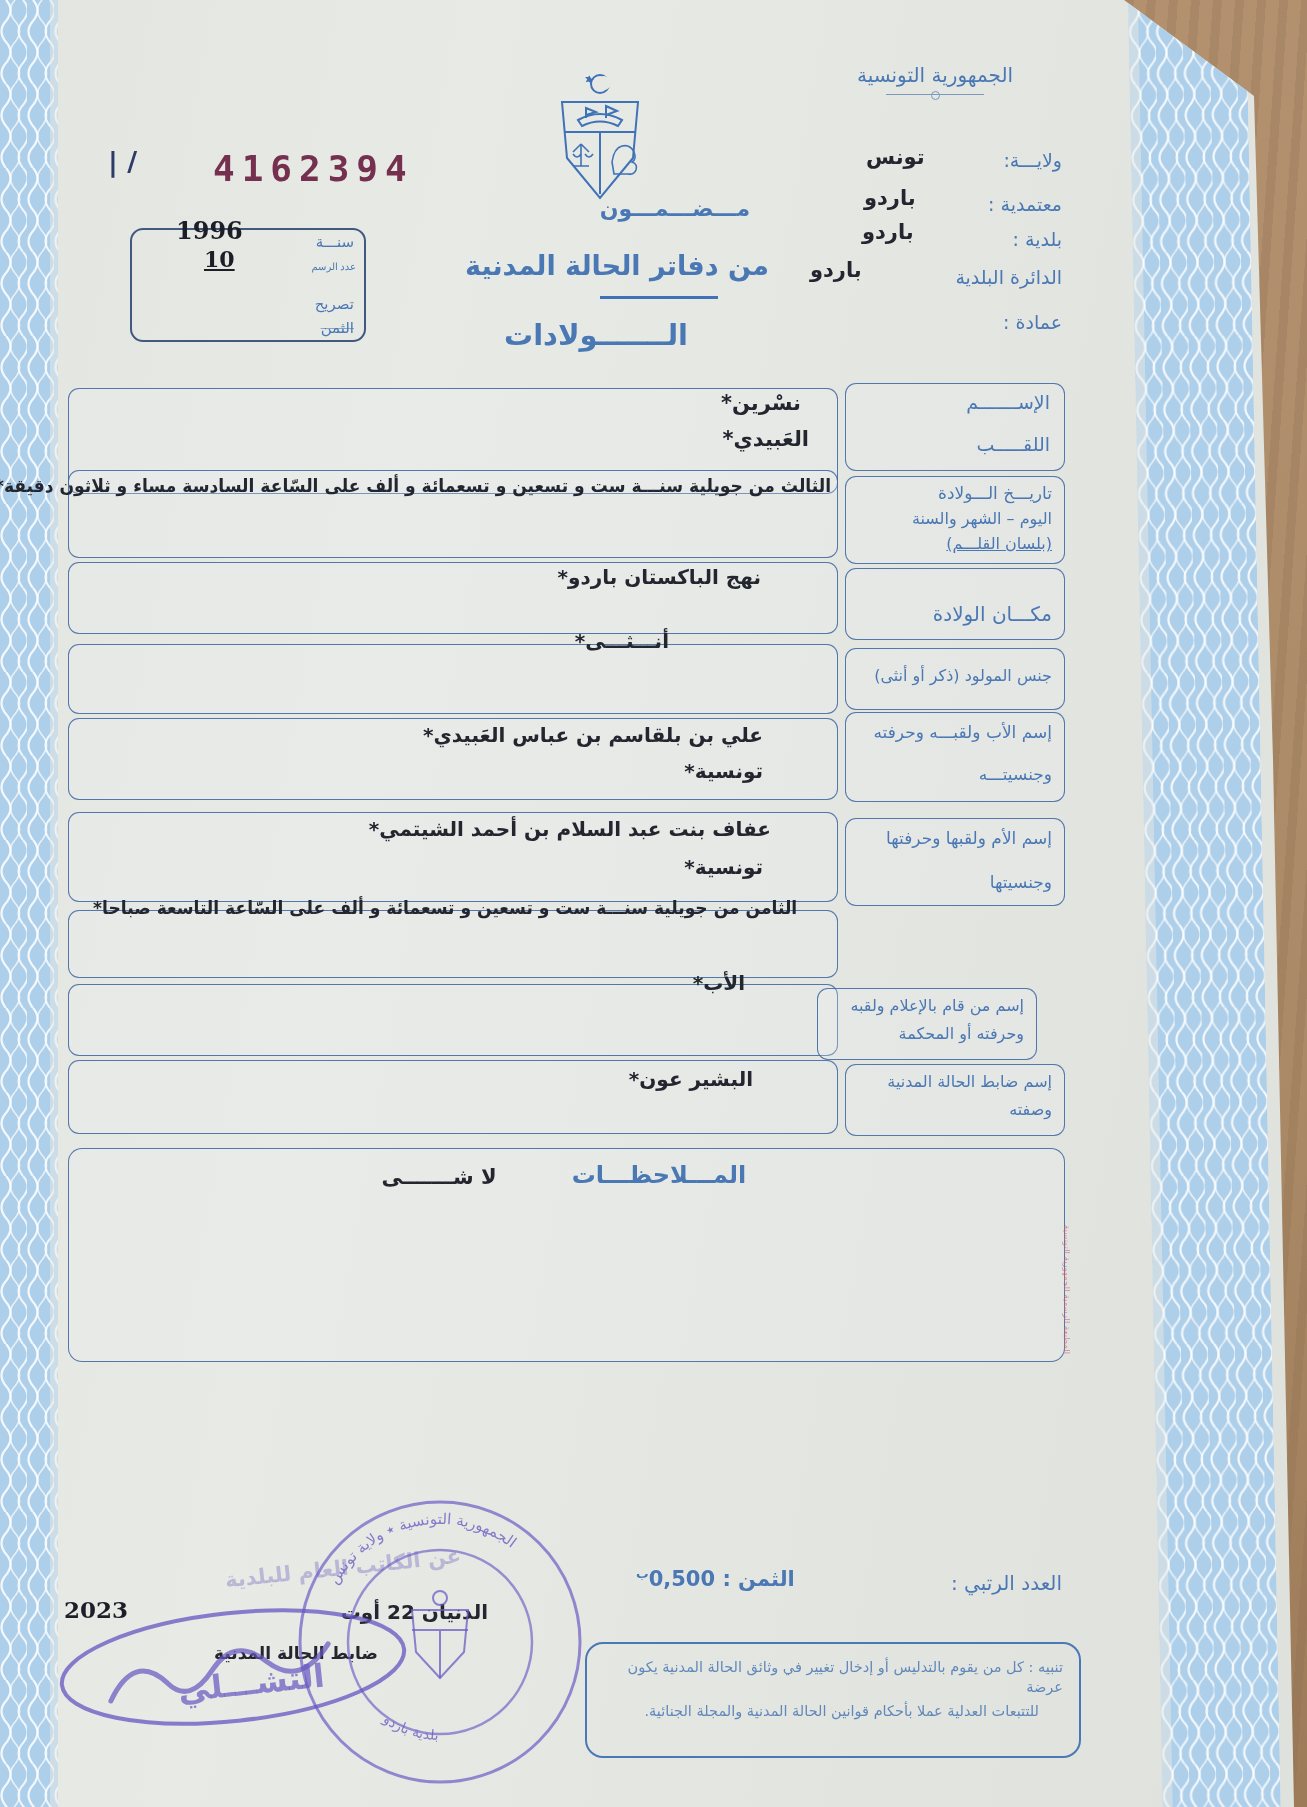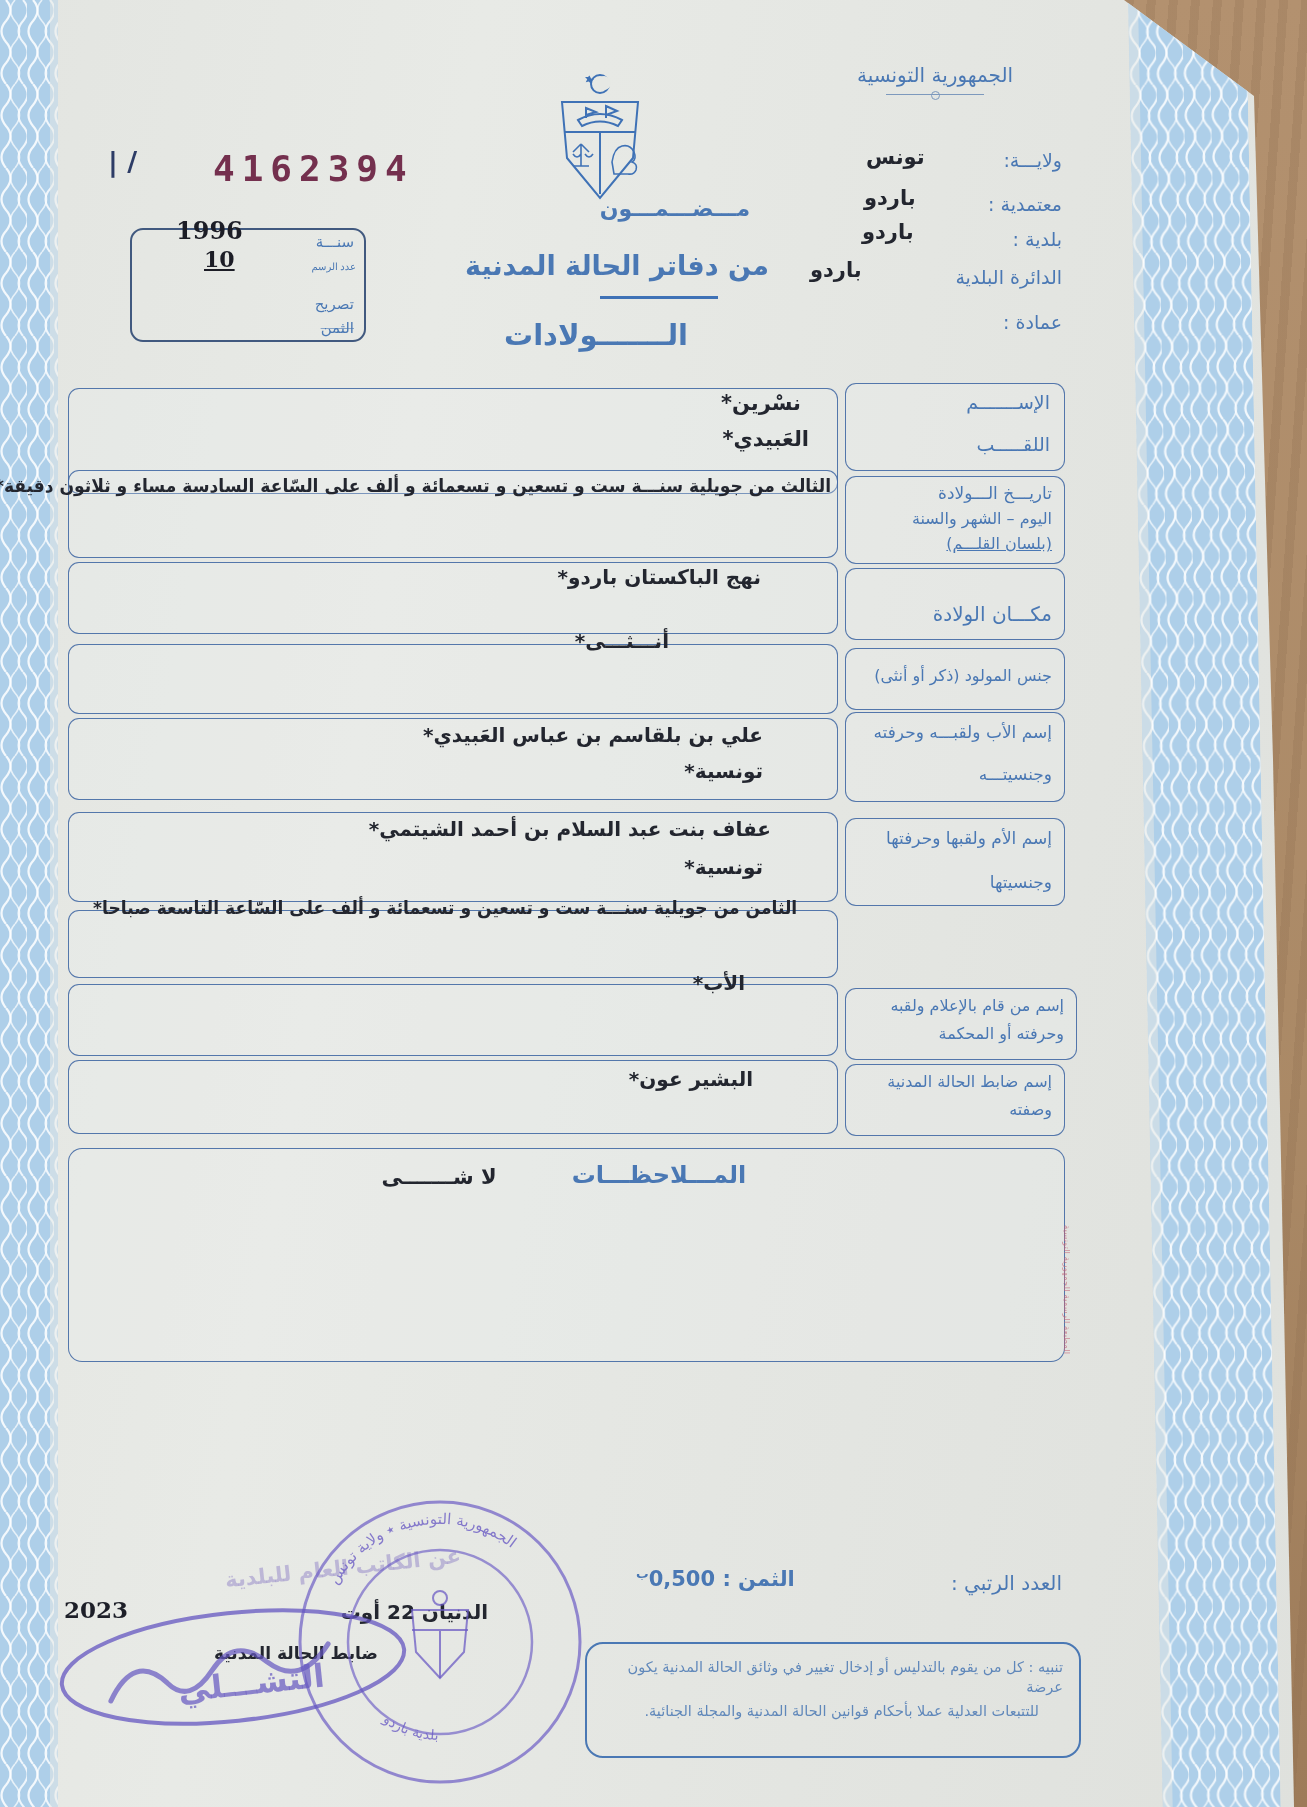--- a/index.html
+++ b/index.html
@@ -159,21 +159,21 @@
       <div class="abs lbl" style="right:12px;top:52px;font-size:17px;">وجنسيتها</div>
     </div>
 
     <div class="vbox" style="left:68px;top:910px;width:768px;height:66px;">
       <div class="abs typed nowrap fit" style="right:40px;top:-14px;font-size:18px;transform:scaleX(0.95);">الثامن من جويلية سنـــة ست و تسعين و تسعمائة و ألف على السّاعة التاسعة صباحا*</div>
     </div>
 
     <div class="vbox" style="left:68px;top:984px;width:768px;height:70px;">
       <div class="abs typed" style="right:92px;top:-14px;font-size:20px;">الأب*</div>
     </div>
-    <div class="lbox" style="left:845px;top:988px;width:218px;height:70px;padding-left:12px;">
+    <div class="lbox" style="left:817px;top:988px;width:218px;height:70px;">
       <div class="abs lbl" style="right:12px;top:6px;font-size:16px;">إسم من قام بالإعلام ولقبه</div>
       <div class="abs lbl" style="right:12px;top:34px;font-size:16px;">وحرفته أو المحكمة</div>
     </div>
 
     <div class="vbox" style="left:68px;top:1060px;width:768px;height:72px;">
       <div class="abs typed" style="right:84px;top:6px;font-size:20px;">البشير عون*</div>
     </div>
     <div class="lbox" style="left:845px;top:1064px;width:218px;height:70px;">
       <div class="abs lbl" style="right:12px;top:6px;font-size:16px;">إسم ضابط الحالة المدنية</div>
       <div class="abs lbl" style="right:12px;top:34px;font-size:16px;">وصفته</div>

